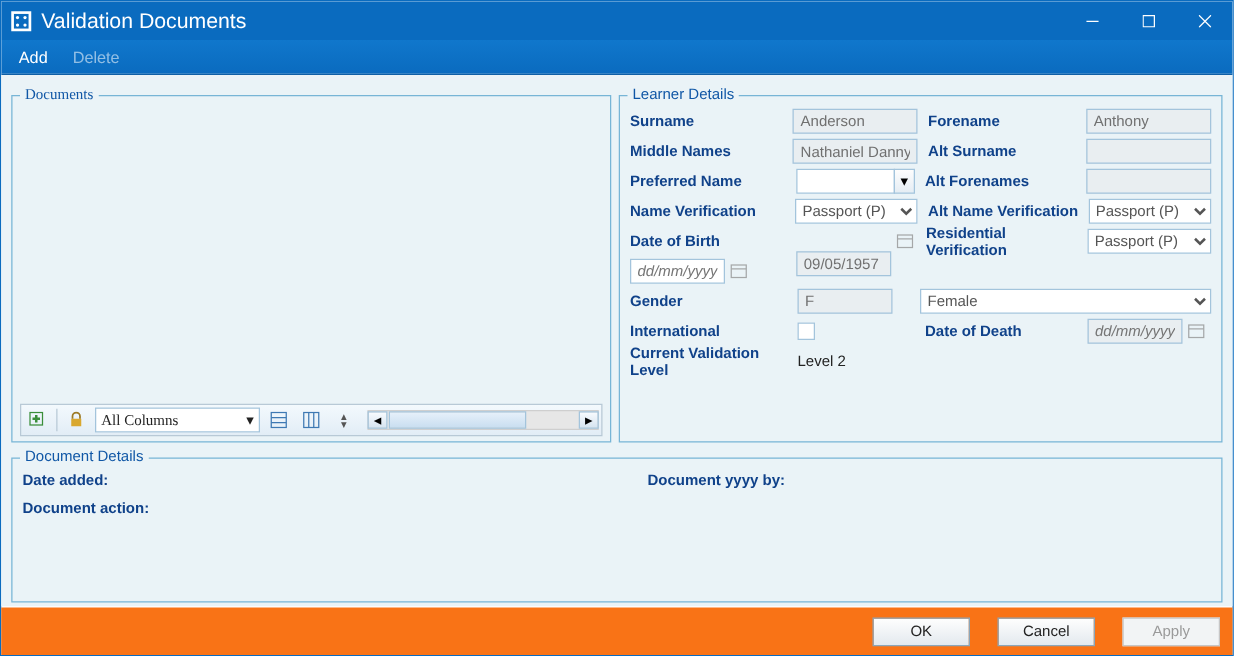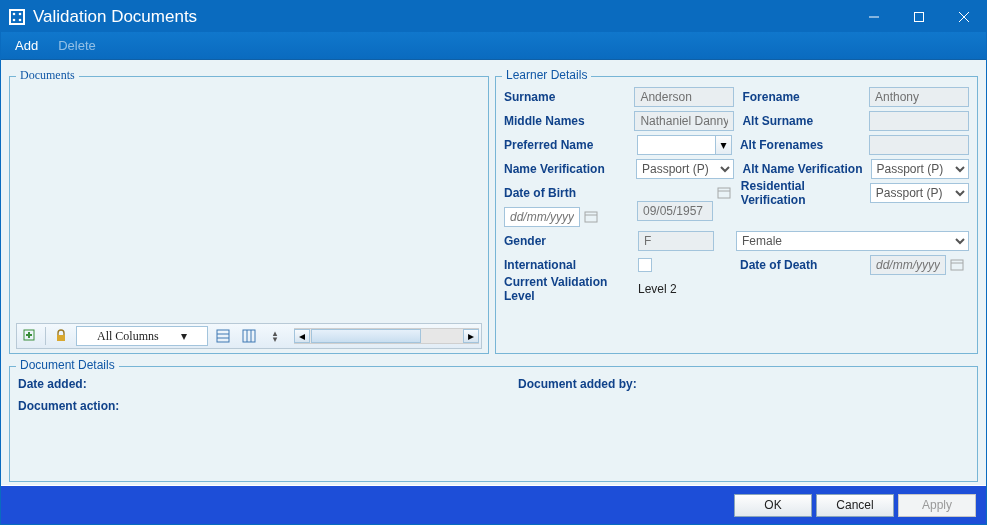--- a/index.html
+++ b/index.html
@@ -120,21 +120,21 @@
     padding: 0 2px;
   }
   .tbicon {
     width: 22px; height: 20px;
     display: flex; align-items: center; justify-content: center;
     border: 1px solid transparent;
   }
   .allcols {
     display:flex; align-items:center;
     border:1px solid #a3c4dc; background:#fff;
-    height:20px; width:132px; padding:0 20px;
+    height:20px; width:132px; padding:0 4px;
     font-size:12px; color:#222;
     justify-content: space-between;
   }
   .scroll-track {
     flex: 1; height: 16px; background:#e7e7e7; border:1px solid #cfcfcf;
     position: relative; margin-left: 4px;
   }
   .scroll-left, .scroll-right {
     position:absolute; top:0; width:16px; height:100%;
     background: linear-gradient(#f8fbfe,#d6e4f0);
@@ -167,23 +167,23 @@
   
   .details-body { position:absolute; top:10px; left:8px; right:8px; bottom:8px; }
   .details-body .drow { display:flex; height:22px; }
   .dfldL { color:#10428a; font-weight:bold; width:500px; font-size:12px; }
   .dfldR { color:#10428a; font-weight:bold; font-size:12px; }
 
   
   .footer {
     position: absolute;
     left:1px; right:1px; bottom:1px; height:38px;
-    background: #1d4ed8;
+    background: #f97316;
     display:flex; align-items:center; justify-content:flex-end;
-    padding: 0 10px; gap:4px;
+    padding: 0 10px; gap:22px;
   }
   .btn {
     width:78px; height:23px;
     border:1px solid #8aa6ba; background:linear-gradient(#fefefe,#e3e9ee);
     font-size:12px; color:#222;
   }
   .btn.disabled { color:#9a9a9a; border-color:#c6c6c6; background:#f2f4f5;}
   svg.i{width:14px;height:14px;}
 </style>
 </head>
@@ -344,21 +344,21 @@
         <div class="val-static">Level 2</div>
       </div>
     </div>
   </div>
 
   <div class="group details-group">
     <div class="group-legend">Document Details</div>
     <div class="details-body">
       <div class="drow">
         <div class="dfldL">Date added:</div>
-        <div class="dfldR">Document added by:</div>
+        <div class="dfldR">Document yyyy by:</div>
       </div>
       <div class="drow">
         <div class="dfldL">Document action:</div>
       </div>
     </div>
   </div>
 
 </div>
 
 <div class="footer">

